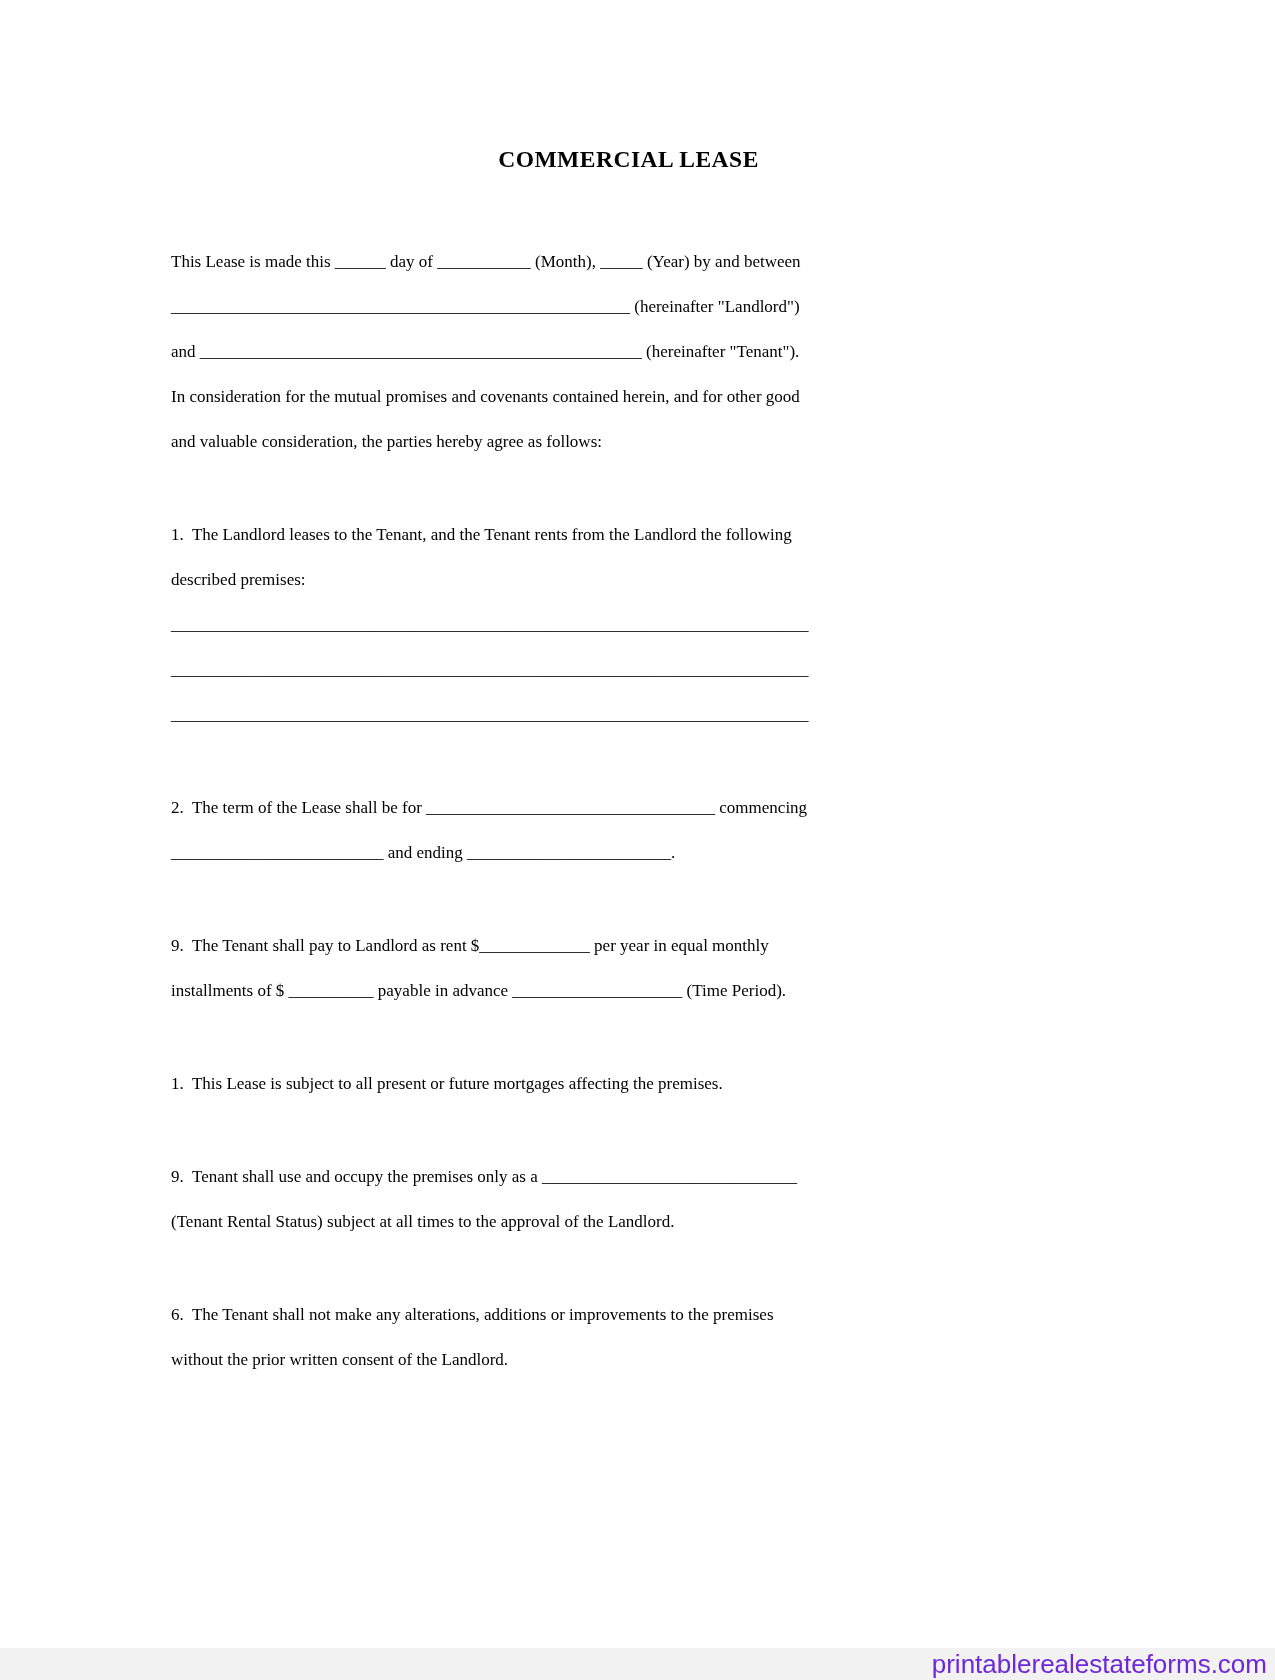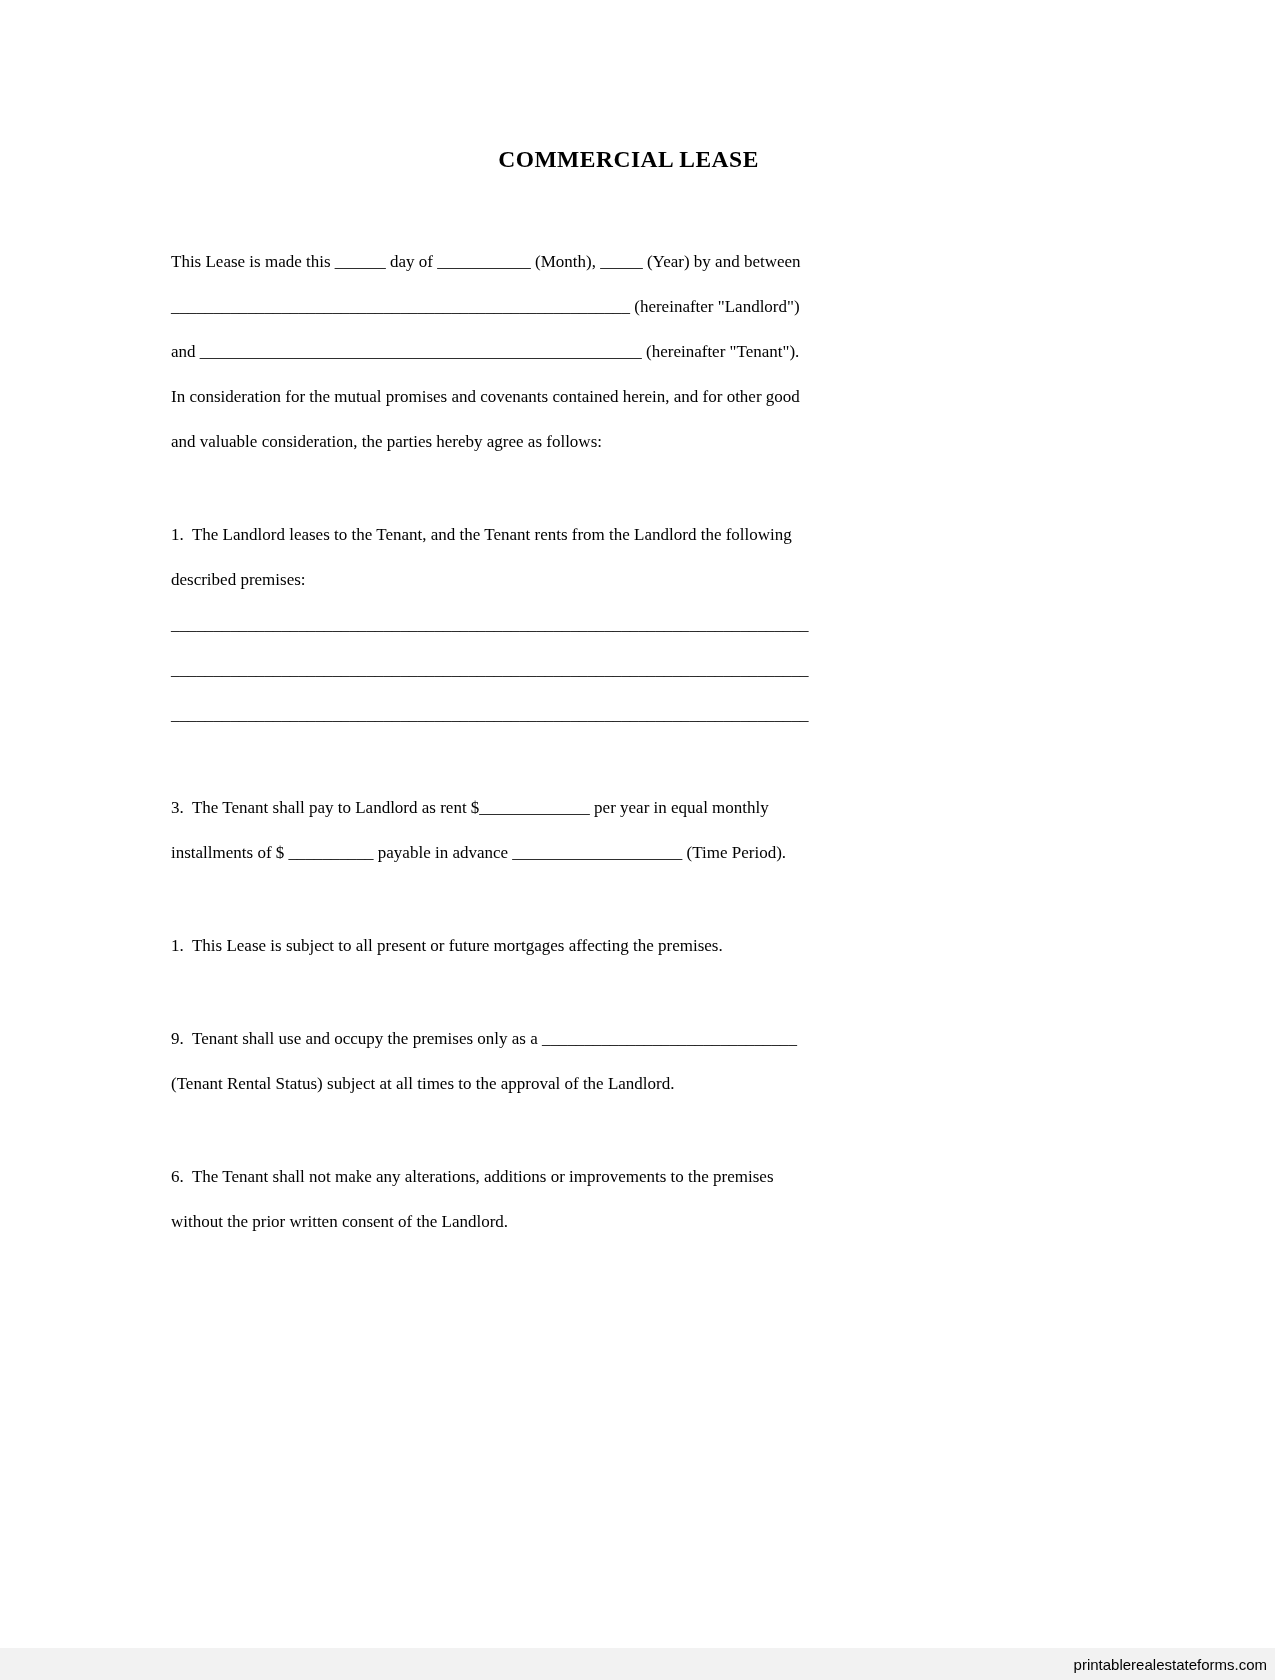--- a/index.html
+++ b/index.html
@@ -44,41 +44,43 @@
     height: 32px;
     background: #f2f2f2;
     display: flex;
     align-items: center;
     justify-content: flex-end;
     padding-right: 8px;
     box-sizing: border-box;
   }
   .footer-text {
     font-family: "Liberation Sans", sans-serif;
-    font-size: 15px;
-    color: #000000;
+    font-size: 26px;
+    color: #6d28d9;
   }
 </style>
 </head>
 <body>
 
 <div class="page">
   <div class="doc">
     <h1 class="title">COMMERCIAL LEASE</h1>
     <p class="para">This Lease is made this ______ day of ___________ (Month), _____ (Year) by and between
 ______________________________________________________ (hereinafter "Landlord")
 and ____________________________________________________ (hereinafter "Tenant").
 In consideration for the mutual promises and covenants contained herein, and for other good
 and valuable consideration, the parties hereby agree as follows:</p>
     <p class="para">1.  The Landlord leases to the Tenant, and the Tenant rents from the Landlord the following
 described premises:
 ___________________________________________________________________________
 ___________________________________________________________________________
 ___________________________________________________________________________</p>
-    <p class="para">3.  The Tenant shall pay to Landlord as rent $_____________ per year in equal monthly
+    <p class="para">2.  The term of the Lease shall be for __________________________________ commencing
+_________________________ and ending ________________________.</p>
+    <p class="para">9.  The Tenant shall pay to Landlord as rent $_____________ per year in equal monthly
 installments of $ __________ payable in advance ____________________ (Time Period).</p>
     <p class="para">1.  This Lease is subject to all present or future mortgages affecting the premises.</p>
     <p class="para">9.  Tenant shall use and occupy the premises only as a ______________________________
 (Tenant Rental Status) subject at all times to the approval of the Landlord.</p>
     <p class="para">6.  The Tenant shall not make any alterations, additions or improvements to the premises
 without the prior written consent of the Landlord.</p>
   </div>
 
   <div class="footer">
     <span class="footer-text">printablerealestateforms.com</span>

